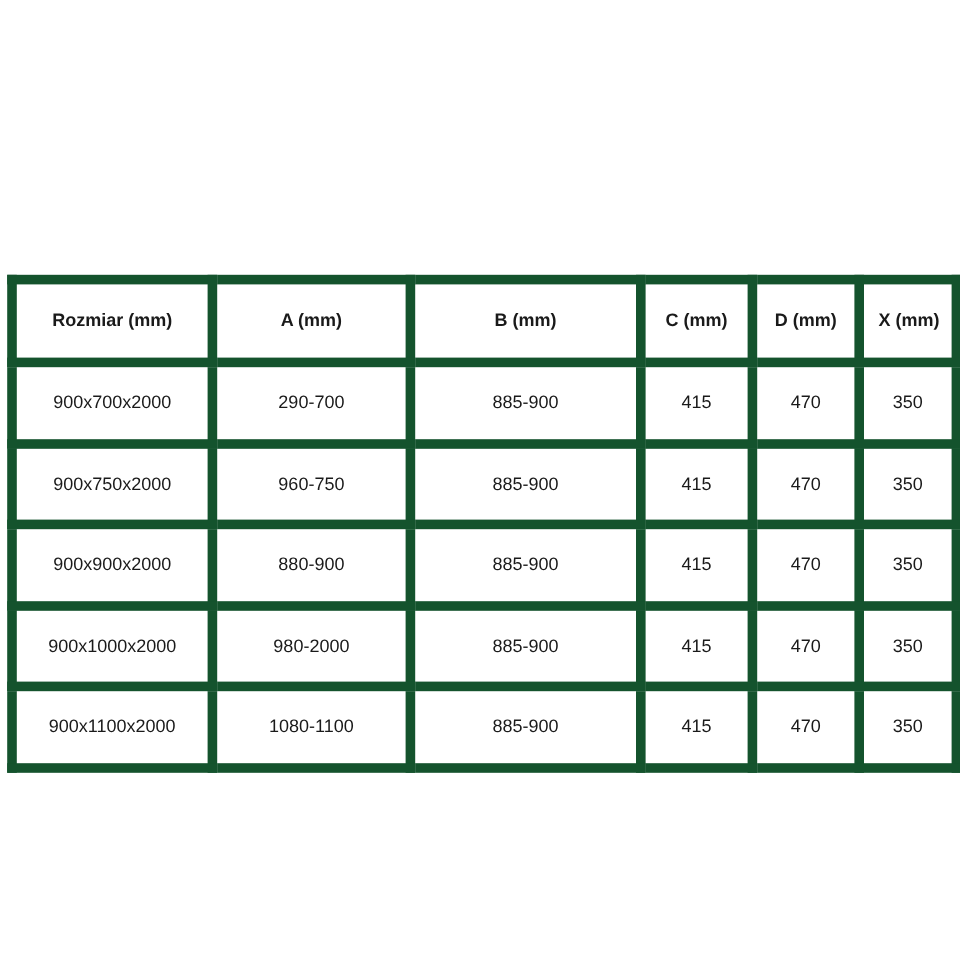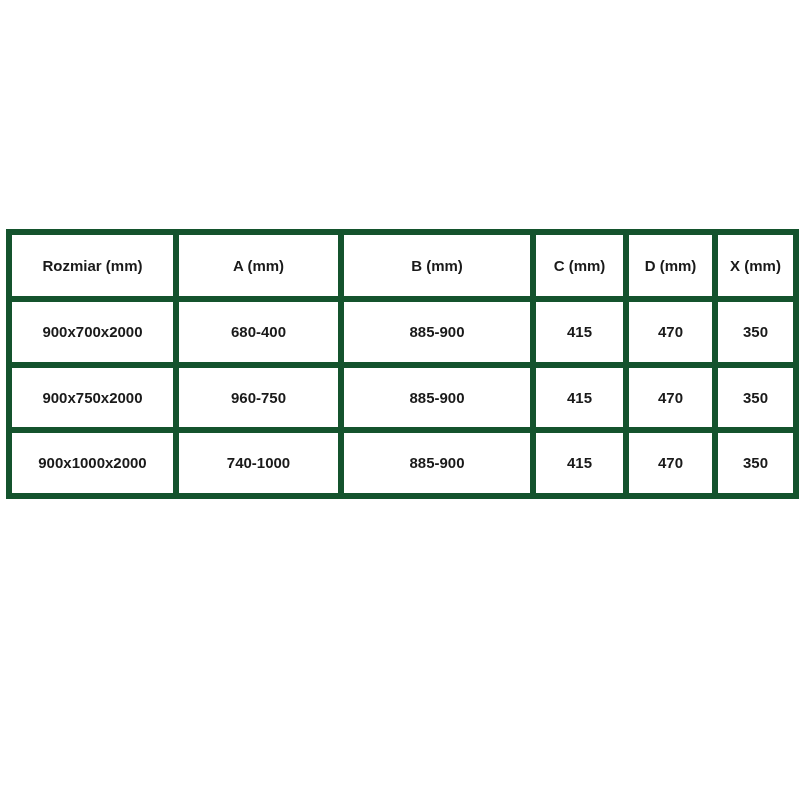--- a/index.html
+++ b/index.html
@@ -17,35 +17,35 @@
     width: 787px;
   }
   table.spec-table {
     width: 100%;
     border-collapse: collapse;
     table-layout: fixed;
     background: #ffffff;
   }
   table.spec-table th,
   table.spec-table td {
-    border: 6px solid #14532d;
+    border: 8px solid #14532d;
     text-align: center;
     vertical-align: middle;
     color: #1a1a1a;
     font-size: 15px;
     padding: 12px;
     overflow: hidden;
     white-space: nowrap;
   }
   table.spec-table th {
     font-weight: bold;
     height: 37px;
   }
   table.spec-table td {
-    font-weight: bold;
+    font-weight: normal;
     height: 35.5px;
   }
   col.c-rozmiar { width: 167px; }
   col.c-a { width: 165px; }
   col.c-b { width: 192px; }
   col.c-c { width: 93px; }
   col.c-d { width: 89px; }
   col.c-x { width: 81px; }
 </style>
 </head>
@@ -67,37 +67,53 @@
         <th>A (mm)</th>
         <th>B (mm)</th>
         <th>C (mm)</th>
         <th>D (mm)</th>
         <th>X (mm)</th>
       </tr>
     </thead>
     <tbody>
         <tr>
           <td>900x700x2000</td>
-          <td>680-400</td>
+          <td>290-700</td>
           <td>885-900</td>
           <td>415</td>
           <td>470</td>
           <td>350</td>
         </tr>
         <tr>
           <td>900x750x2000</td>
           <td>960-750</td>
           <td>885-900</td>
           <td>415</td>
           <td>470</td>
           <td>350</td>
         </tr>
         <tr>
+          <td>900x900x2000</td>
+          <td>880-900</td>
+          <td>885-900</td>
+          <td>415</td>
+          <td>470</td>
+          <td>350</td>
+        </tr>
+        <tr>
           <td>900x1000x2000</td>
-          <td>740-1000</td>
+          <td>980-2000</td>
+          <td>885-900</td>
+          <td>415</td>
+          <td>470</td>
+          <td>350</td>
+        </tr>
+        <tr>
+          <td>900x1100x2000</td>
+          <td>1080-1100</td>
           <td>885-900</td>
           <td>415</td>
           <td>470</td>
           <td>350</td>
         </tr>
       </tbody>
   </table>
 </div>
 
 </body></html>

